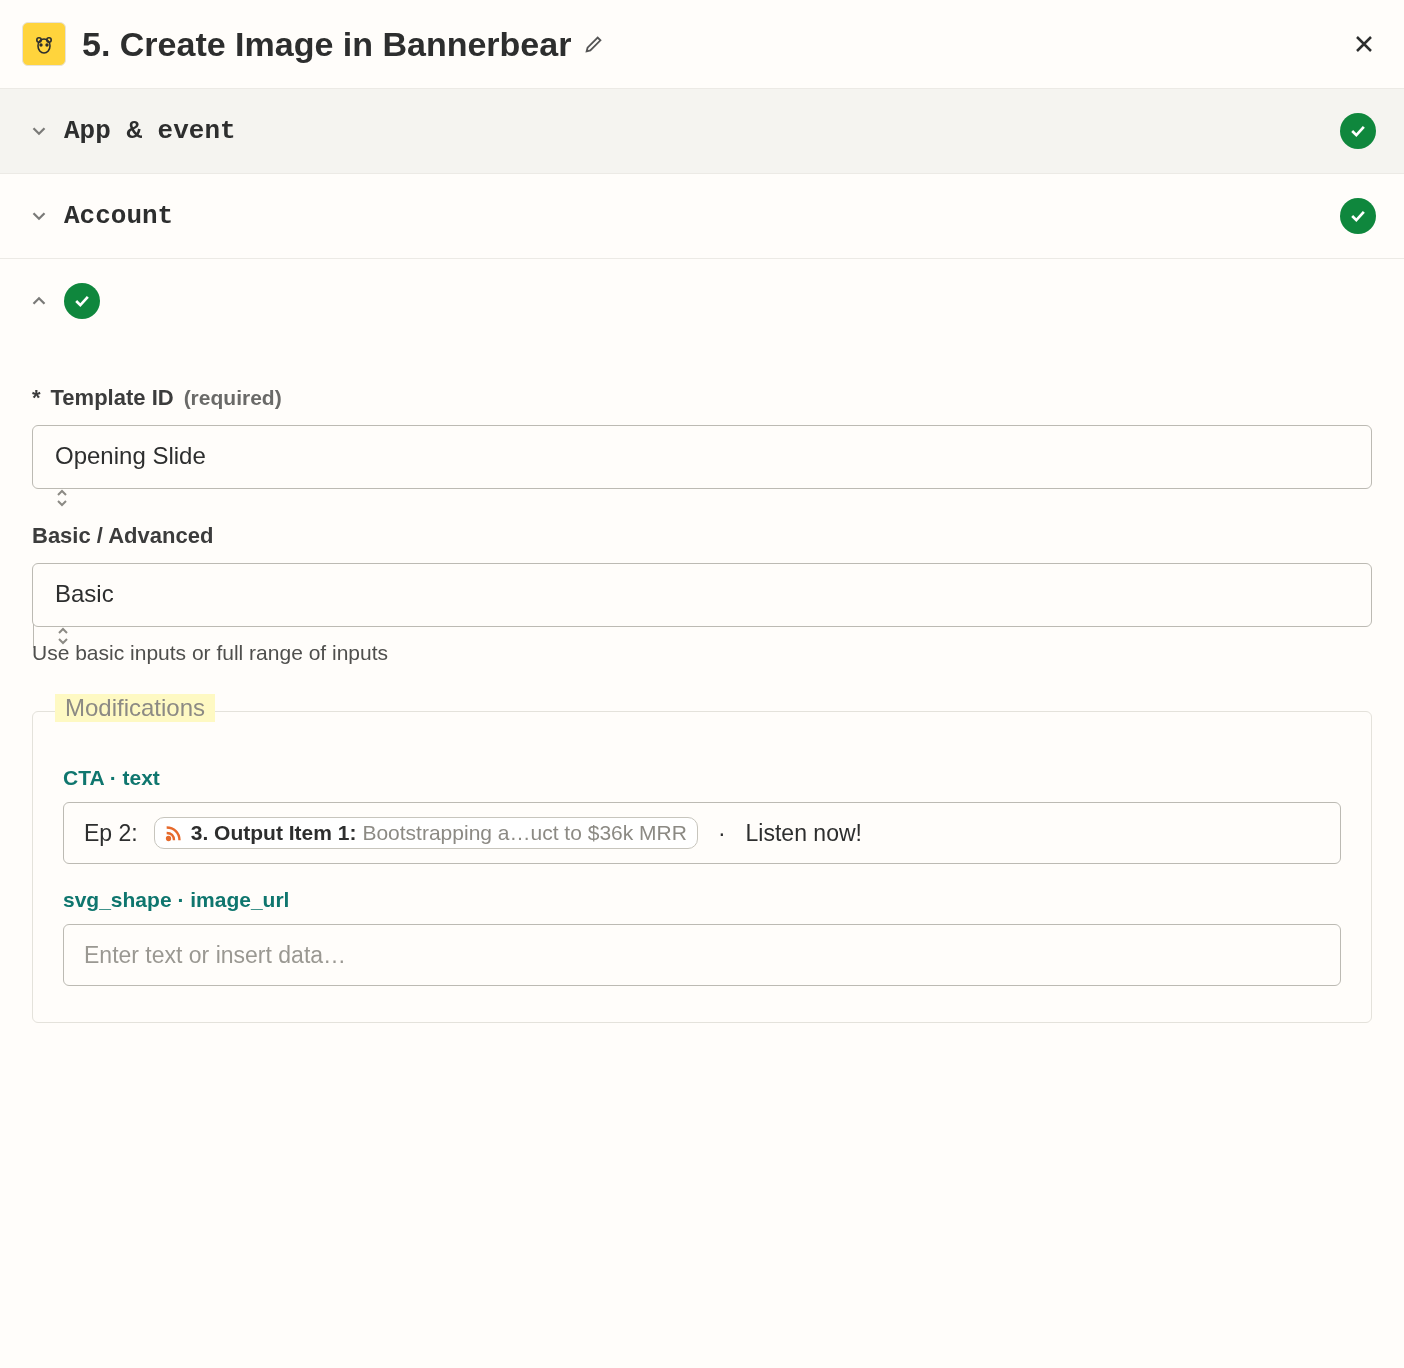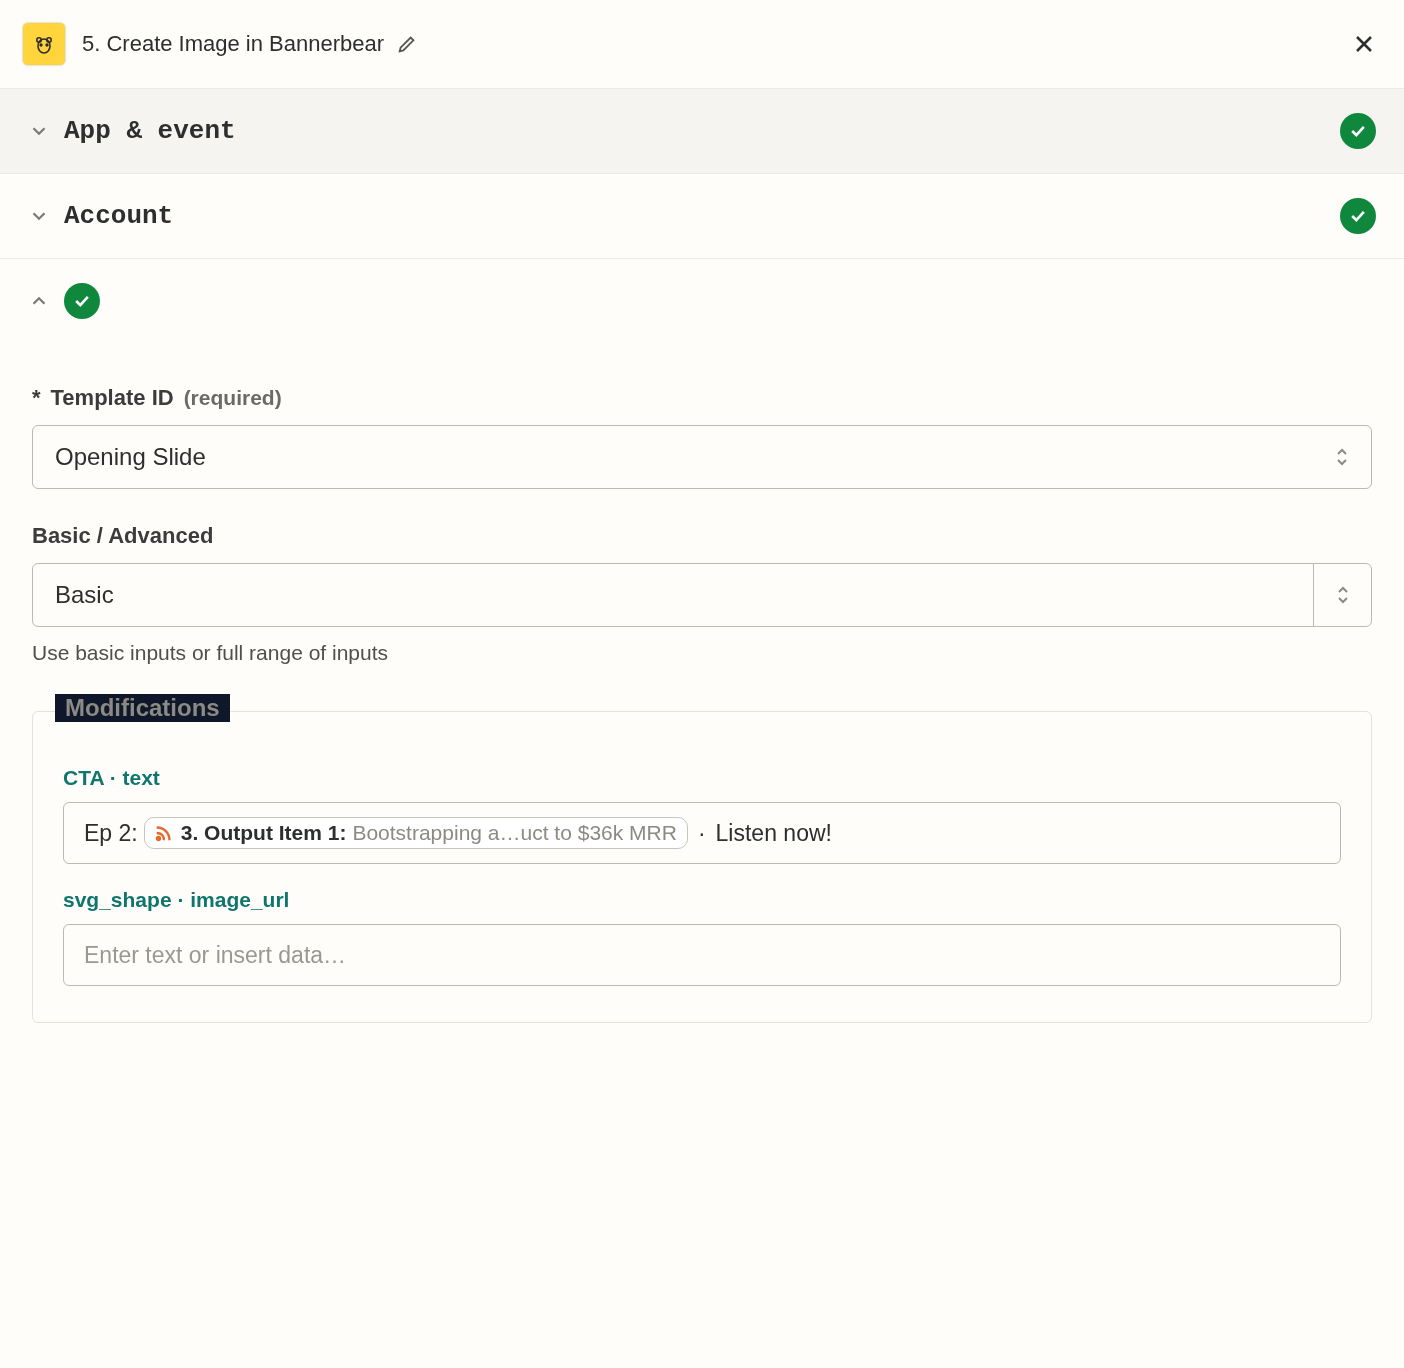--- a/index.html
+++ b/index.html
@@ -22,22 +22,22 @@
   background: #ffd43c;
   border: 1px solid #e6e3db;
   border-radius: 6px;
   margin-right: 16px;
   display: flex;
   align-items: center;
   justify-content: center;
 }
 .app-icon svg { width: 24px; height: 24px; }
 .header-title {
-  font-size: 22px;
-  font-weight: 400;
+  font-size: 34px;
+  font-weight: 700;
   flex: 0 0 auto;
 }
 .edit-icon {
   margin-left: 12px;
   width: 22px;
   height: 22px;
   display: inline-flex;
   color: #555;
 }
 .spacer { flex: 1; }
@@ -95,20 +95,21 @@
 }
 .field-label .req { color: #6a6a68; font-weight: 700; font-size: 21px;}
 .select-box {
   margin-top: 14px;
   border: 1px solid #bcbab3;
   border-radius: 6px;
   display: flex;
   align-items: stretch;
   background: #fffdfa;
   height: 64px;
+  flex-direction: column;
 }
 .select-value {
   flex: 1;
   padding: 16px 22px;
   font-size: 24px;
   font-weight: 500;
   display: flex;
   align-items: center;
 }
 .select-handle {
@@ -129,43 +130,43 @@
   margin-top: 46px;
   border: 1px solid #e4e2db;
   border-radius: 6px;
   padding: 30px 30px 36px 30px;
   position: relative;
 }
 .fieldset-legend {
   position: absolute;
   top: -18px;
   left: 22px;
-  background: #0f172a;
+  background: #fef9c3;
   padding: 0 10px;
   color: #8c8a84;
   font-size: 24px;
-  font-weight: 700;
+  font-weight: 400;
 }
 .mod-field { margin-top: 24px; }
 .mod-field:first-of-type { margin-top: 12px;}
 .mod-label {
   font-size: 21px;
   font-weight: 600;
   color: #0f766e;
   margin-bottom: 12px;
 }
 .input-box {
   border: 1px solid #bcbab3;
   border-radius: 6px;
   padding: 14px 20px;
   font-size: 23px;
   min-height: 62px;
   display: flex;
   align-items: center;
-  gap: 6px;
+  gap: 16px;
   flex-wrap: wrap;
 }
 .input-box .placeholder { color: #9a9892; }
 .pill {
   display: inline-flex;
   align-items: center;
   border: 1px solid #c7c5bd;
   border-radius: 10px;
   background: #fff;
   padding: 3px 10px 3px 8px;

